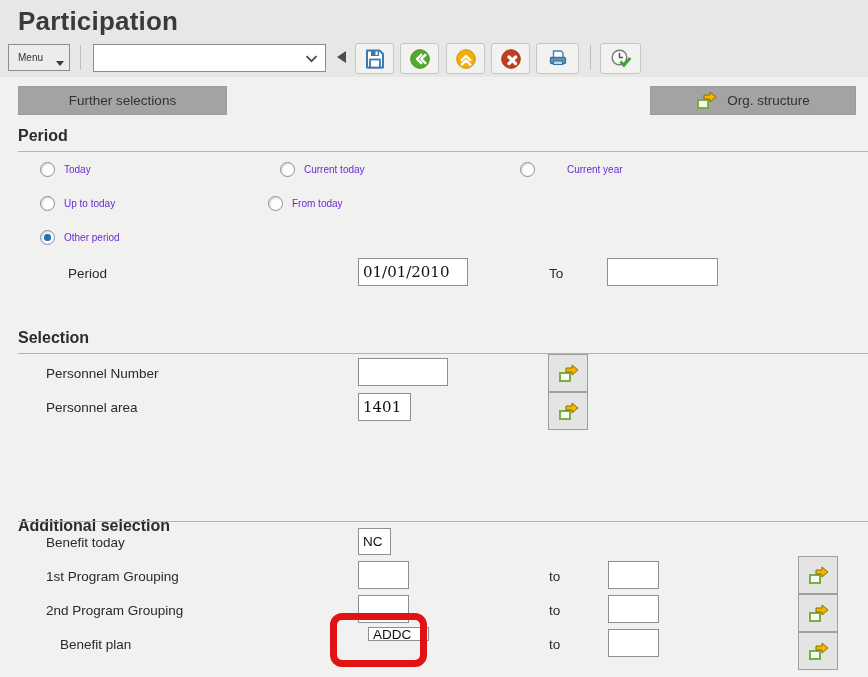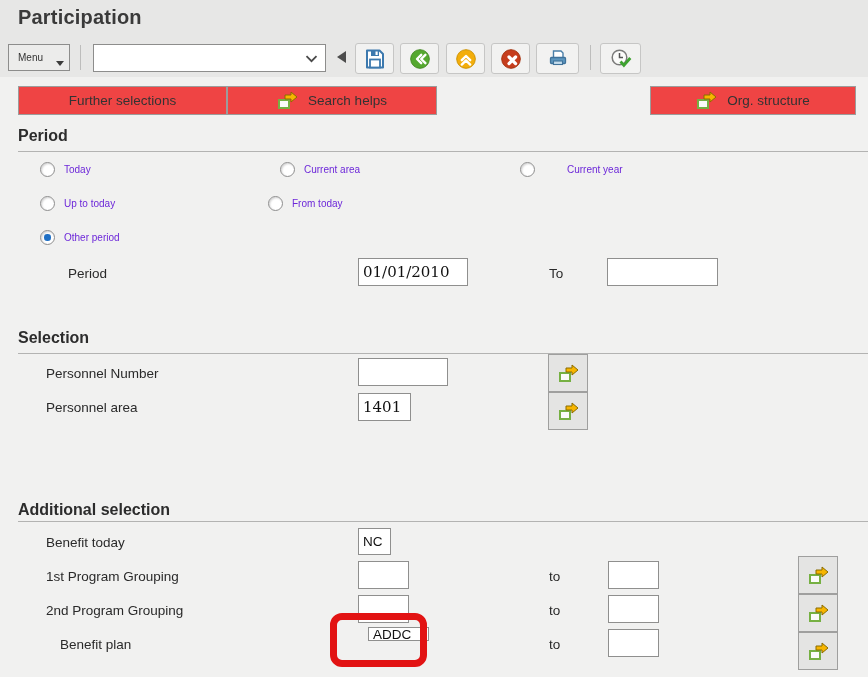--- a/index.html
+++ b/index.html
@@ -3,21 +3,21 @@
 <meta charset="utf-8">
 <style>
   html,body{margin:0;padding:0;background:#cfcfce;}
   #app{position:relative;width:868px;height:677px;background:#f1f1f0;
        font-family:"Liberation Sans",sans-serif;color:#222;overflow:hidden;}
 
   
   .titlebar{position:absolute;left:0;top:0;width:868px;height:77px;
             background:#e7e7e6;border-bottom:1px solid #98989
 7;box-sizing:border-box;}
-  .app-title{position:absolute;left:18px;top:6px;font-size:20px;font-weight:bold;
+  .app-title{position:absolute;left:18px;top:6px;font-size:26px;font-weight:bold;
              color:#3a3a3a;letter-spacing:.2px;}
   .menu-btn{position:absolute;left:8px;top:44px;width:62px;height:27px;background:#ececeb;
             border:1px solid #8d8d8c;box-sizing:border-box;display:flex;align-items:center;
             padding-left:9px;font-size:10px;color:#333;cursor:default;}
   .menu-tri{position:absolute;right:5px;bottom:4px;width:0;height:0;
             border-left:4px solid transparent;border-right:4px solid transparent;
             border-top:5px solid #3c3c3c;}
   .tb-sep{position:absolute;top:45px;width:1px;height:25px;background:#bdbdbc;}
   .combo{position:absolute;left:93px;top:44px;width:233px;height:28px;background:#fff;
          border:1px solid #8d8d8c;box-sizing:border-box;}
@@ -25,21 +25,21 @@
                outline:none;font-size:13px;font-family:"Liberation Sans",sans-serif;background:transparent;}
   .combo .chev{position:absolute;right:7px;top:10px;}
   .collapse-tri{position:absolute;left:337px;top:51px;width:0;height:0;
                 border-top:6px solid transparent;border-bottom:6px solid transparent;
                 border-right:9px solid #4c4c4c;}
   .icon-btn{position:absolute;top:43px;width:39px;height:31px;background:#f2f2f1;
             border:1px solid #c6c6c5;border-radius:3px;box-sizing:border-box;
             display:flex;align-items:center;justify-content:center;padding:0;}
 
   
-  .btn{position:absolute;height:29px;background:#ef4444;border:1px solid #9c9c9b;
+  .btn{position:absolute;height:29px;background:#a3a3a3;border:1px solid #9c9c9b;
        box-sizing:border-box;display:flex;align-items:center;justify-content:center;
        gap:10px;font-size:13.5px;color:#333;}
 
   
   .section-title{position:absolute;font-size:16px;font-weight:bold;color:#2c2c2c;}
   .rule{position:absolute;left:18px;width:850px;height:1px;background:#b3b3b2;}
 
   .radio-item{position:absolute;display:flex;align-items:center;gap:9px;}
   .radio-circle{width:15px;height:15px;border-radius:50%;border:1px solid #8e8e8e;
                 background:#fff;box-sizing:border-box;position:relative;
@@ -133,46 +133,39 @@
         <path d="M9.5 5 V9.5 H13" stroke="#555" stroke-width="1.5" fill="none"></path>
         <path d="M10.5 13.5 l3.4 3.8 L20.3 10" stroke="var(--check-green,#3da22f)" stroke-width="2.8" fill="none"></path>
       </svg>
     </button>
   </div>
 
   <button class="btn" style="left:18px;top:86px;width:209px;">
     <span>Further selections</span>
   </button>
 
-  <button class="btn" style="left:227px;top:86px;width:210px;">
-    <svg width="21" height="19" viewBox="0 0 21 19">
-      <rect x="2" y="9" width="10" height="8" fill="#fbfbfa" stroke="var(--box-green,#76b043)" stroke-width="2"></rect>
-      <path d="M8 4 h6 V1 L20 6 14 11 V8 H8 z" fill="var(--arrow-yellow,#f7b500)" stroke="#8a6d00" stroke-width="1"></path>
-    </svg>
-    <span>Search helps</span>
-  </button>
 
   <button class="btn" style="left:650px;top:86px;width:206px;">
     <svg width="21" height="19" viewBox="0 0 21 19">
       <rect x="2" y="9" width="10" height="8" fill="#fbfbfa" stroke="var(--box-green,#76b043)" stroke-width="2"></rect>
       <path d="M8 4 h6 V1 L20 6 14 11 V8 H8 z" fill="var(--arrow-yellow,#f7b500)" stroke="#8a6d00" stroke-width="1"></path>
     </svg>
     <span>Org. structure</span>
   </button>
 
   <div class="section-title" style="left:18px;top:127px;">Period</div>
   <div class="rule" style="top:151px;"></div>
 
   <div class="radio-item" style="left:40px;top:162px;">
     <span class="radio-circle"></span>
     <span class="radio-label">Today</span>
   </div>
   <div class="radio-item" style="left:280px;top:162px;">
     <span class="radio-circle"></span>
-    <span class="radio-label">Current area</span>
+    <span class="radio-label">Current today</span>
   </div>
   <div class="radio-item" style="left:520px;top:162px;gap:32px;">
     <span class="radio-circle"></span>
     <span class="radio-label">Current year</span>
   </div>
   <div class="radio-item" style="left:40px;top:196px;">
     <span class="radio-circle"></span>
     <span class="radio-label">Up to today</span>
   </div>
   <div class="radio-item" style="left:268px;top:196px;">
@@ -203,21 +196,21 @@
 
   <div class="flabel" style="left:46px;top:400px;">Personnel area</div>
   <input class="field serif" style="left: 358px; top: 393px; width: 53px; height: 28px;" value="1401">
   <button class="msel-btn" style="left:548px;top:392px;">
     <svg width="21" height="19" viewBox="0 0 21 19">
       <rect x="2" y="9" width="10" height="8" fill="#fbfbfa" stroke="var(--box-green,#76b043)" stroke-width="2"></rect>
       <path d="M8 4 h6 V1 L20 6 14 11 V8 H8 z" fill="var(--arrow-yellow,#f7b500)" stroke="#8a6d00" stroke-width="1"></path>
     </svg>
   </button>
 
-  <div class="section-title" style="left:18px;top:501px;">Additional selection</div>
+  <div class="section-title" style="left:18px;top:517px;">Additional selection</div>
   <div class="rule" style="top:521px;"></div>
 
   <div class="flabel" style="left:46px;top:535px;">Benefit today</div>
   <input class="field" style="left: 358px; top: 528px; width: 33px; height: 27px;" value="NC">
 
   <div class="flabel" style="left:46px;top:569px;">1st Program Grouping</div>
   <input class="field" style="left: 358px; top: 561px; width: 51px; height: 28px;">
   <div class="flabel" style="left:549px;top:569px;">to</div>
   <input class="field" style="left: 608px; top: 561px; width: 51px; height: 28px;">
   <button class="msel-btn" style="left:798px;top:556px;">

